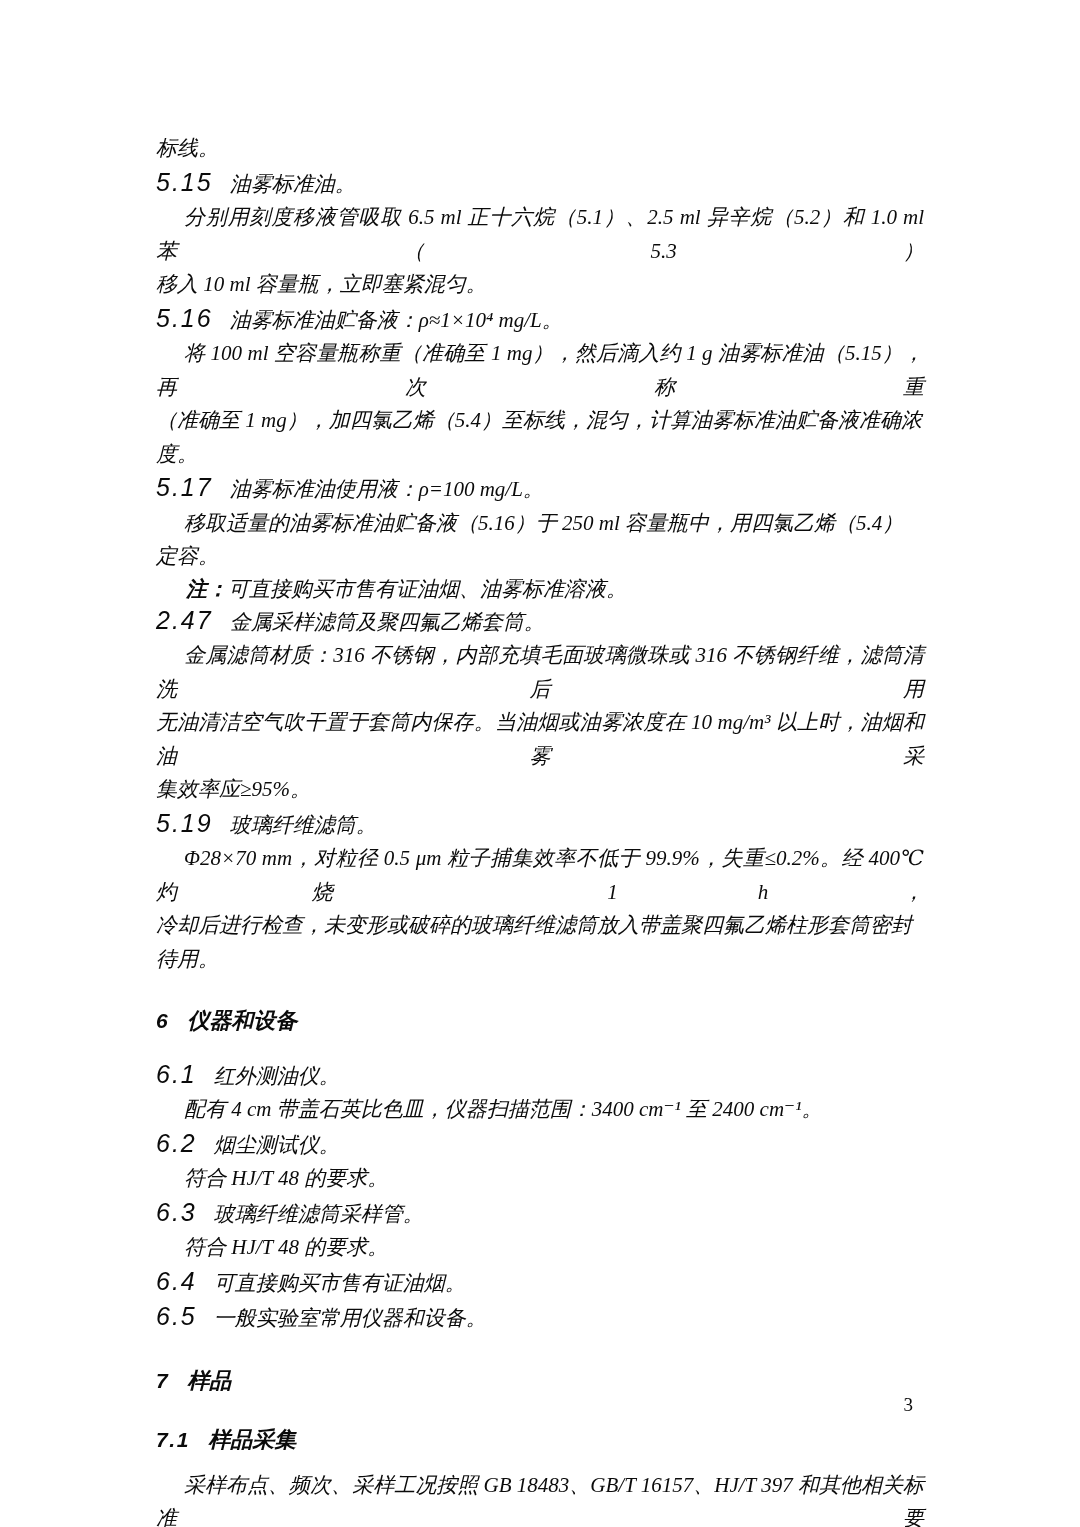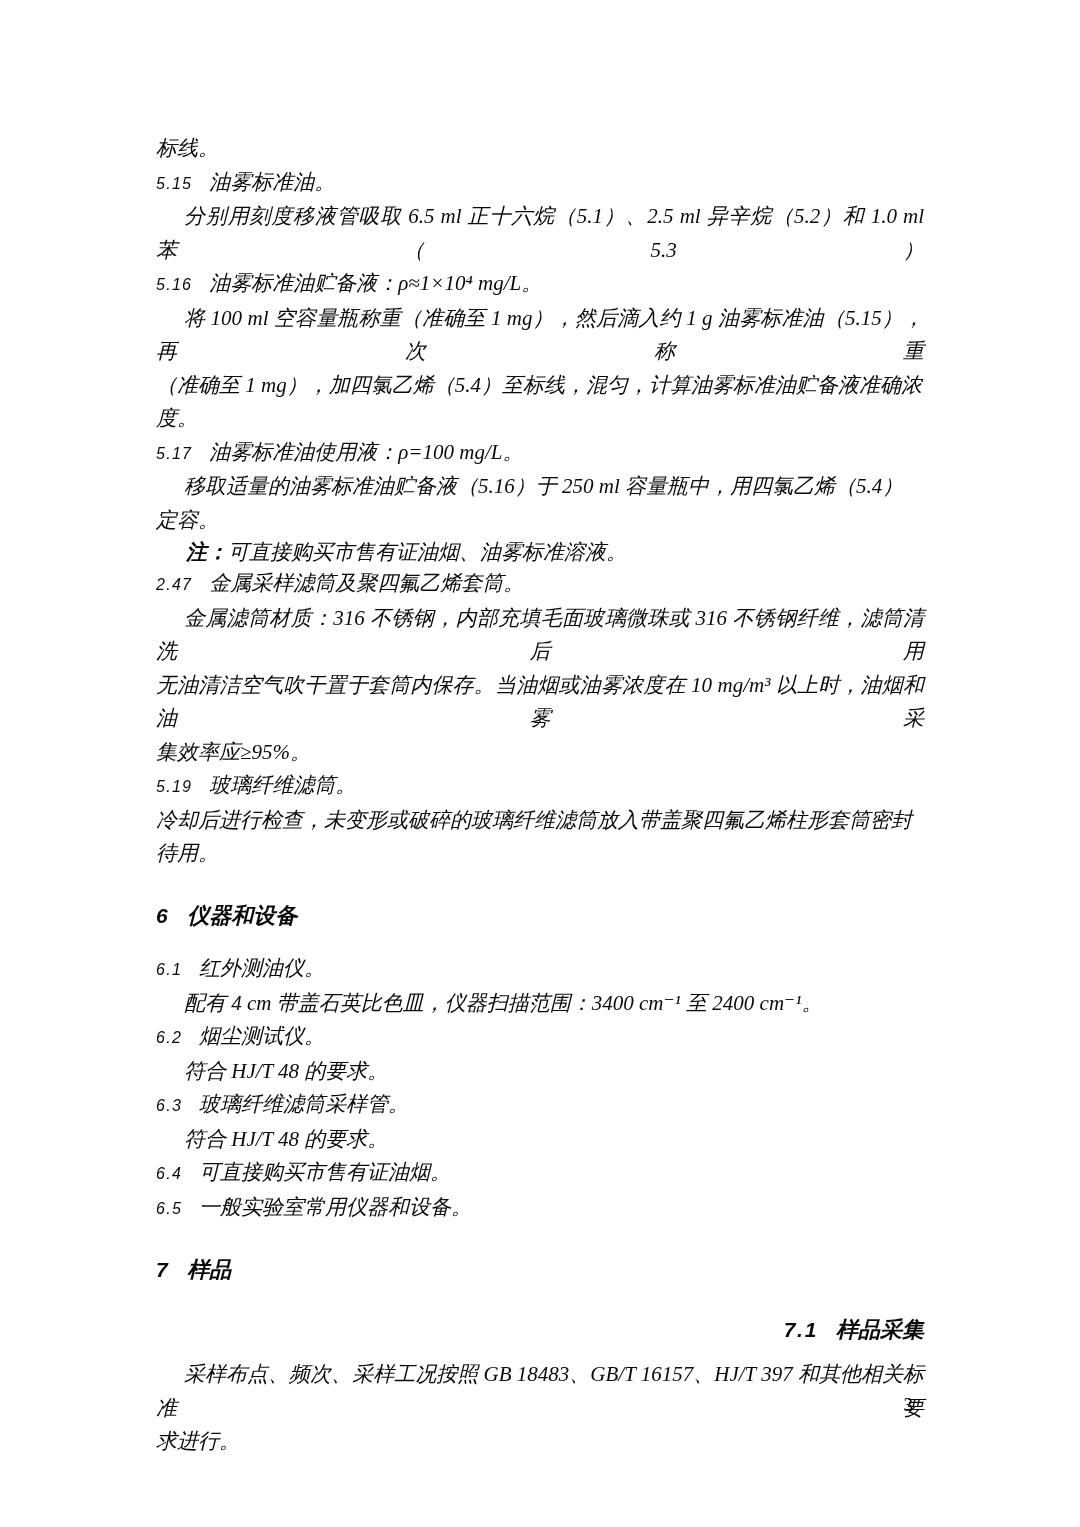--- a/index.html
+++ b/index.html
@@ -34,21 +34,21 @@
   .indent {
     text-indent: 28px;
   }
   .clause .num,
   .h1 .num,
   .h2 .num {
     font-family: "Liberation Sans", "DejaVu Sans", sans-serif;
     letter-spacing: 0.08em;
   }
   .clause .num {
-    font-size: 16px;
+    font-size: 25px;
     margin-right: 17px;
     margin-top: 38px;
   }
   .note {
     font-size: 21px;
     line-height: 30px;
     text-indent: 30px;
   }
   .note .note-label {
     font-weight: bold;
@@ -57,48 +57,50 @@
     font-family: "Liberation Sans", "DejaVu Sans", sans-serif;
     font-weight: 600;
     font-size: 22px;
     line-height: 33.5px;
   }
   .h1 .num, .h2 .num {
     font-size: 21px;
     margin-right: 18px;
   }
   .h1 { margin: 28px 0 20px 0; }
-  .h2 { margin: 26px 0 12px 0; text-align: right; }
+  .h2 { margin: 26px 0 12px 0; }
   .page-number {
     position: absolute;
     top: 1390px;
     right: 167px;
     font-size: 19px;
     line-height: 30px;
     font-family: "Liberation Serif", "DejaVu Serif", serif;
   }
 </style>
 </head>
 <body>
 
 <main class="page-body">
     <div class="line body"><span class="txt">标线。</span></div>
     <div class="line clause"><span class="num">5.15</span><span class="txt">油雾标准油。</span></div>
     <div class="line indent fill"><span class="txt">分别用刻度移液管吸取 6.5 ml 正十六烷（5.1）、2.5 ml 异辛烷（5.2）和 1.0 ml 苯（5.3）</span></div>
+    <div class="line body"><span class="txt">移入 10 ml 容量瓶，立即塞紧混匀。</span></div>
     <div class="line clause"><span class="num">5.16</span><span class="txt">油雾标准油贮备液：ρ≈1×10⁴ mg/L。</span></div>
     <div class="line indent fill"><span class="txt">将 100 ml 空容量瓶称重（准确至 1 mg），然后滴入约 1 g 油雾标准油（5.15），再次称重</span></div>
     <div class="line body"><span class="txt">（准确至 1 mg），加四氯乙烯（5.4）至标线，混匀，计算油雾标准油贮备液准确浓度。</span></div>
     <div class="line clause"><span class="num">5.17</span><span class="txt">油雾标准油使用液：ρ=100 mg/L。</span></div>
     <div class="line indent"><span class="txt">移取适量的油雾标准油贮备液（5.16）于 250 ml 容量瓶中，用四氯乙烯（5.4）定容。</span></div>
     <div class="line note"><span class="note-label">注：</span><span class="txt">可直接购买市售有证油烟、油雾标准溶液。</span></div>
     <div class="line clause"><span class="num">2.47</span><span class="txt">金属采样滤筒及聚四氟乙烯套筒。</span></div>
     <div class="line indent fill"><span class="txt">金属滤筒材质：316 不锈钢，内部充填毛面玻璃微珠或 316 不锈钢纤维，滤筒清洗后用</span></div>
     <div class="line body fill"><span class="txt">无油清洁空气吹干置于套筒内保存。当油烟或油雾浓度在 10 mg/m³ 以上时，油烟和油雾采</span></div>
     <div class="line body"><span class="txt">集效率应≥95%。</span></div>
     <div class="line clause"><span class="num">5.19</span><span class="txt">玻璃纤维滤筒。</span></div>
+    <div class="line indent fill"><span class="txt">Φ28×70 mm，对粒径 0.5 μm 粒子捕集效率不低于 99.9%，失重≤0.2%。经 400℃灼烧 1 h，</span></div>
     <div class="line body"><span class="txt">冷却后进行检查，未变形或破碎的玻璃纤维滤筒放入带盖聚四氟乙烯柱形套筒密封待用。</span></div>
     <div class="line h1"><span class="num">6</span><span class="txt">仪器和设备</span></div>
     <div class="line clause"><span class="num">6.1</span><span class="txt">红外测油仪。</span></div>
     <div class="line indent"><span class="txt">配有 4 cm 带盖石英比色皿，仪器扫描范围：3400 cm⁻¹ 至 2400 cm⁻¹。</span></div>
     <div class="line clause"><span class="num">6.2</span><span class="txt">烟尘测试仪。</span></div>
     <div class="line indent"><span class="txt">符合 HJ/T 48 的要求。</span></div>
     <div class="line clause"><span class="num">6.3</span><span class="txt">玻璃纤维滤筒采样管。</span></div>
     <div class="line indent"><span class="txt">符合 HJ/T 48 的要求。</span></div>
     <div class="line clause"><span class="num">6.4</span><span class="txt">可直接购买市售有证油烟。</span></div>
     <div class="line clause"><span class="num">6.5</span><span class="txt">一般实验室常用仪器和设备。</span></div>

